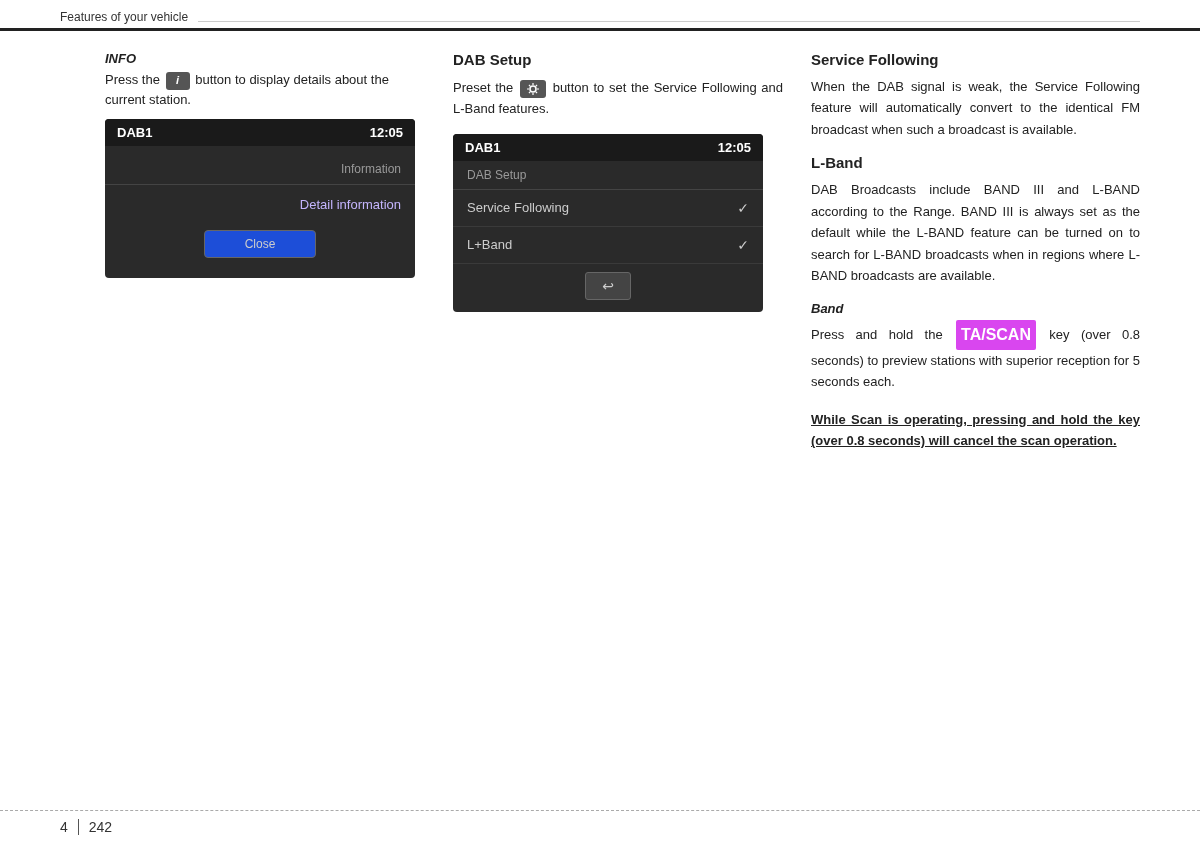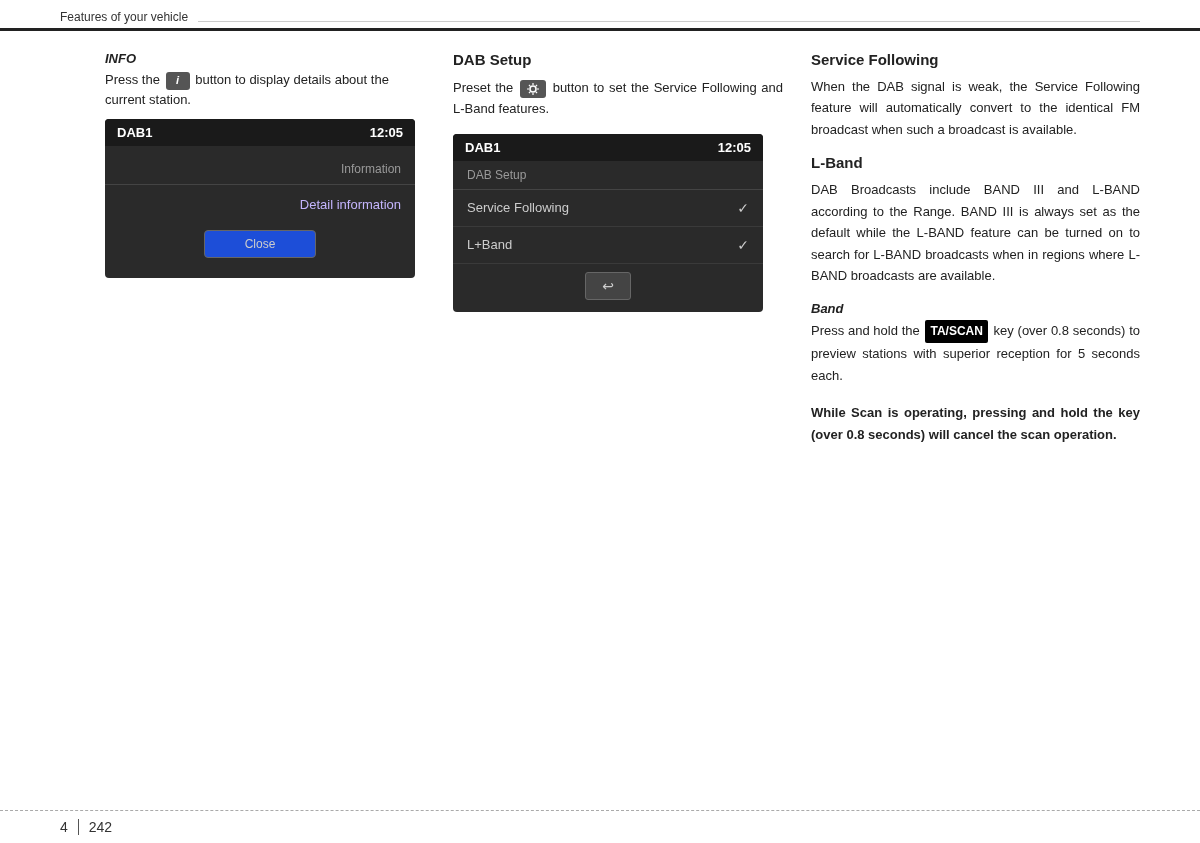--- a/index.html
+++ b/index.html
@@ -233,23 +233,23 @@
     .scan-label {
       font-weight: bold;
       font-style: italic;
       font-size: 13px;
       margin-bottom: 4px;
     }
     .ta-scan-badge {
       display: inline-flex;
       align-items: center;
       justify-content: center;
-      background: #000000;
-      color: #fff;
-      font-size: 12px;
+      background: #d946ef;
+      color: #fff;
+      font-size: 16px;
       font-weight: bold;
       padding: 2px 5px;
       border-radius: 2px;
       vertical-align: middle;
       margin: 0 2px;
     }
 
     
     .notice-box {
       margin-top: 16px;
@@ -257,20 +257,21 @@
     .notice-title {
       font-weight: bold;
       font-size: 15px;
       margin-bottom: 6px;
     }
     .notice-text {
       font-size: 13px;
       line-height: 1.65;
       font-weight: bold;
       text-align: justify;
+      text-decoration: underline;
     }
 
     
     .page-footer {
       position: absolute;
       bottom: 0;
       left: 0;
       right: 0;
       border-top: 1px dashed #aaa;
       padding: 8px 60px;

